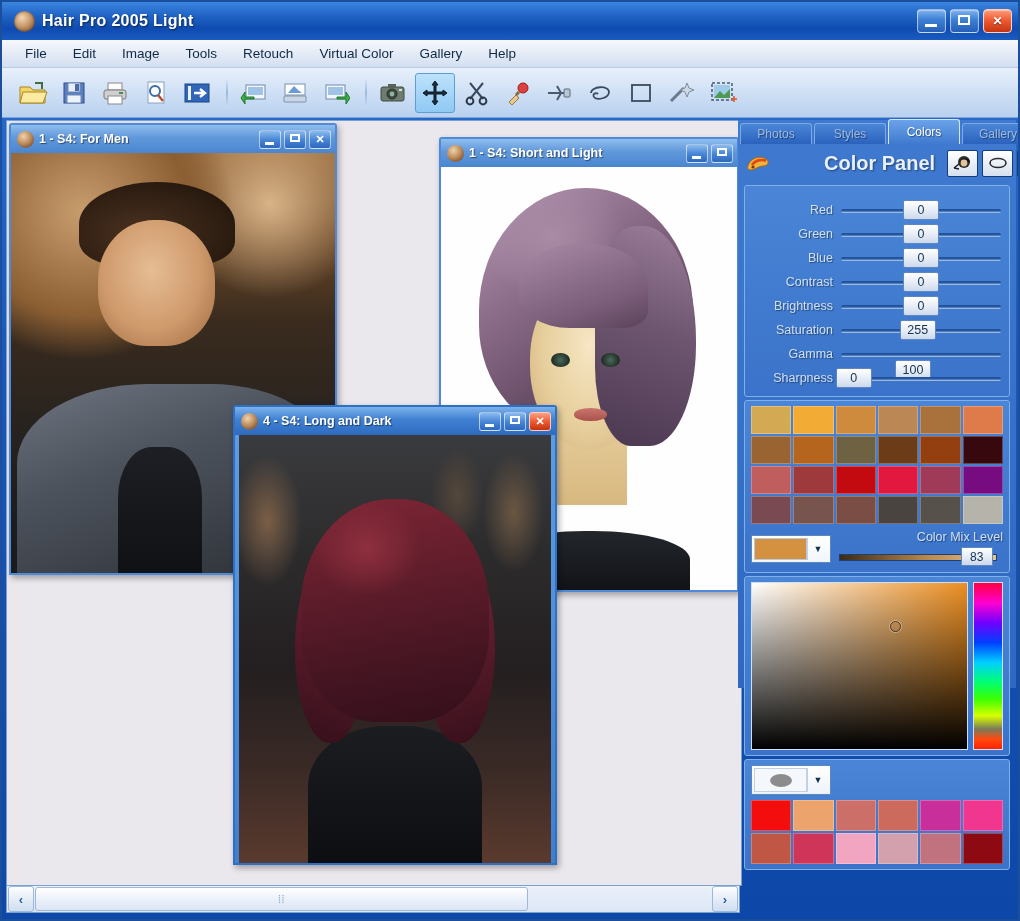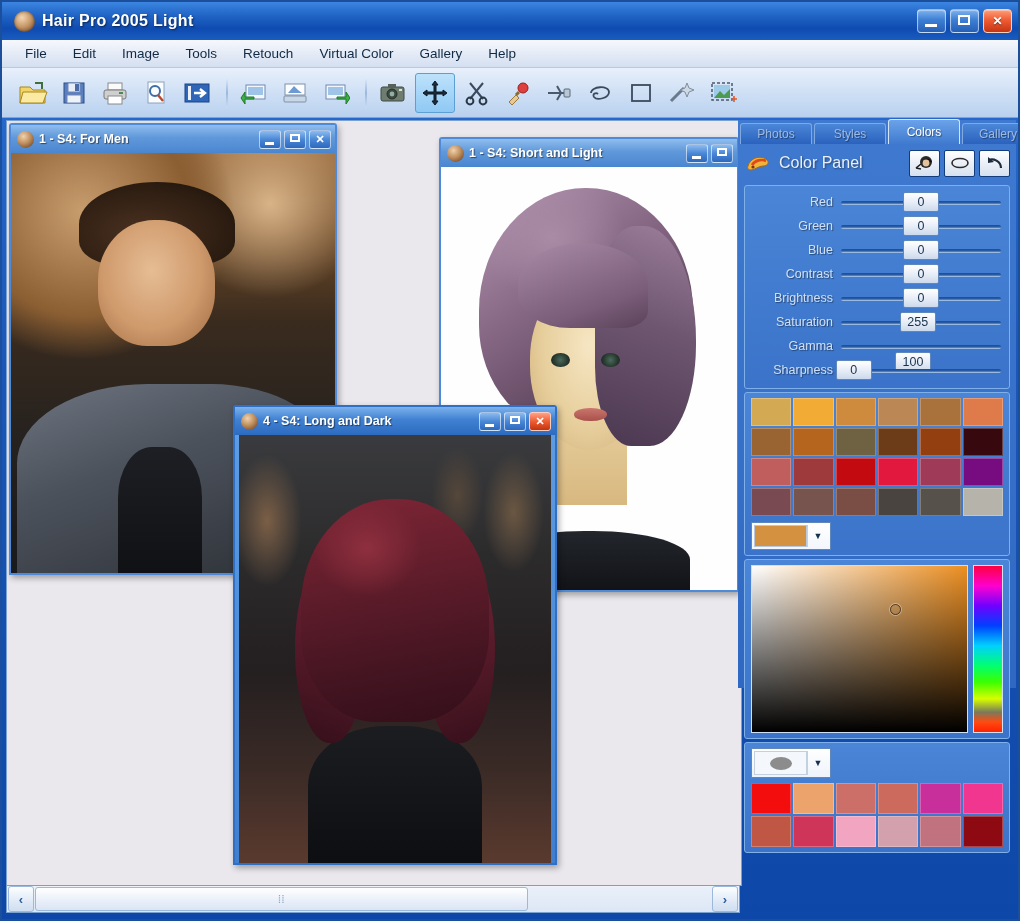--- a/index.html
+++ b/index.html
@@ -234,22 +234,22 @@
   }
   .tab.active{
     height:24px;color:#ffffff;font-weight:normal;
     background:linear-gradient(180deg,#6ba3e8 0%,#3f7ad0 100%);
     border-color:#d4e5fb;
   }
   .tab.dim{color:#9db9e2;}
 
   .panel-head{height:38px;display:flex;align-items:center;padding:0 6px 0 8px;gap:6px;}
   .ph-ico{width:27px;height:20px;flex:0 0 auto;position:relative;}
-  .ph-title{font-size:16px;color:#e8f0fc;font-weight:normal;
-    text-shadow:1px 1px 2px rgba(0,0,0,.45);white-space:nowrap;}
+  .ph-title{font-size:20px;color:#e8f0fc;font-weight:bold;
+    text-shadow:1px 1px 2px rgba(0,0,0,.45);white-space:nowrap;margin-left:45px;}
   .ph-sp{flex:1 1 auto;}
   .ph-btns{display:flex;gap:4px;}
   .ph-btn{width:29px;height:25px;border:1px solid #123c7c;border-radius:2px;
     background:linear-gradient(180deg,#ffffff 0%,#e8eef7 55%,#d6e0ee 100%);
     display:flex;align-items:center;justify-content:center;}
 
   .group{
     margin:3px 6px;padding:5px 6px;
     border:1px solid #7fb0e8;border-radius:3px;
     background:linear-gradient(180deg,#4a85d7 0%,#3a73c9 100%);
@@ -623,21 +623,21 @@
         </div>
         <div class="ph-btn">
           <svg width="20" height="18" viewBox="0 0 20 18">
             <path d="M16 14 C16 7, 8 4, 4 6" fill="none" stroke="#1d2b3c" stroke-width="2.2"></path>
             <path d="M3 3 L3 9 L9 8 Z" fill="#1d2b3c"></path>
           </svg>
         </div>
       </div>
     </div>
 
-    <div class="group" style="padding:4px 8px 6px 4px;">
+    <div class="group" style="padding:12px 8px 6px 4px;">
       <div class="srow">
         <div class="slabel">Red</div>
         <div class="strack">
           <div class="sthumb" style="left:50%;">0</div>
         </div>
       </div>
       <div class="srow">
         <div class="slabel">Green</div>
         <div class="strack">
           <div class="sthumb" style="left:50%;">0</div>
@@ -706,20 +706,27 @@
           <div class="sw" style="background: rgb(122, 77, 69);"></div>
           <div class="sw" style="background: rgb(74, 68, 64);"></div>
           <div class="sw" style="background: rgb(86, 81, 74);"></div>
           <div class="sw" style="background: rgb(182, 179, 171);"></div>
         </div>
       <div class="mixrow">
         <div class="combo">
           <div class="combo-sw" id="sel-color" style="background: rgb(212, 145, 63);"></div>
           <div class="combo-arr">▼</div>
         </div>
+        <div class="mixright">
+          <div class="mixlabel">Color Mix Level</div>
+          <div class="mixtrack">
+            <div class="bar"></div>
+            <div class="th" style="left:84%;">83</div>
+          </div>
+        </div>
       </div>
     </div>
 
     <div class="group">
       <div class="picker">
         <div class="sv">
           <div class="cursor" style="left:64%;top:23%;"></div>
         </div>
         <div class="hue"></div>
       </div>

